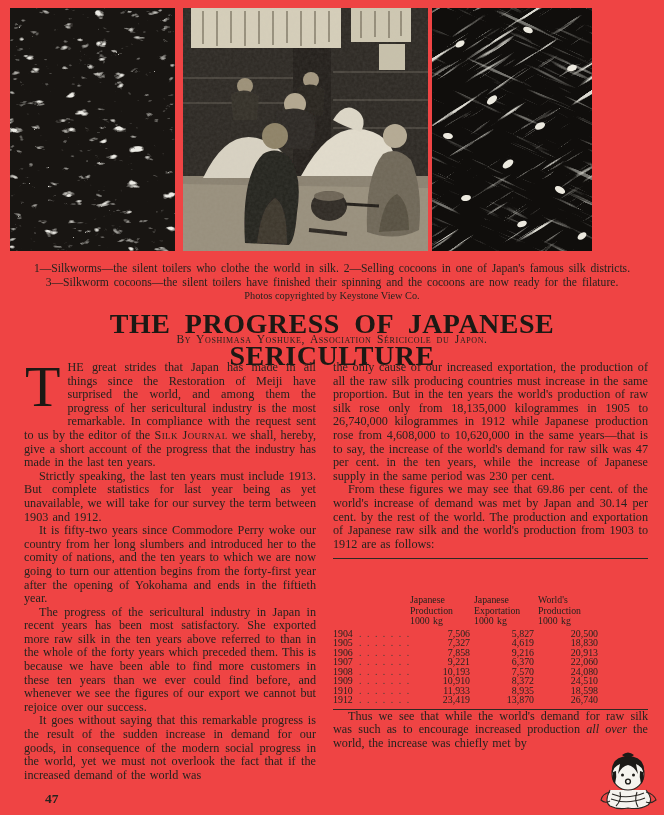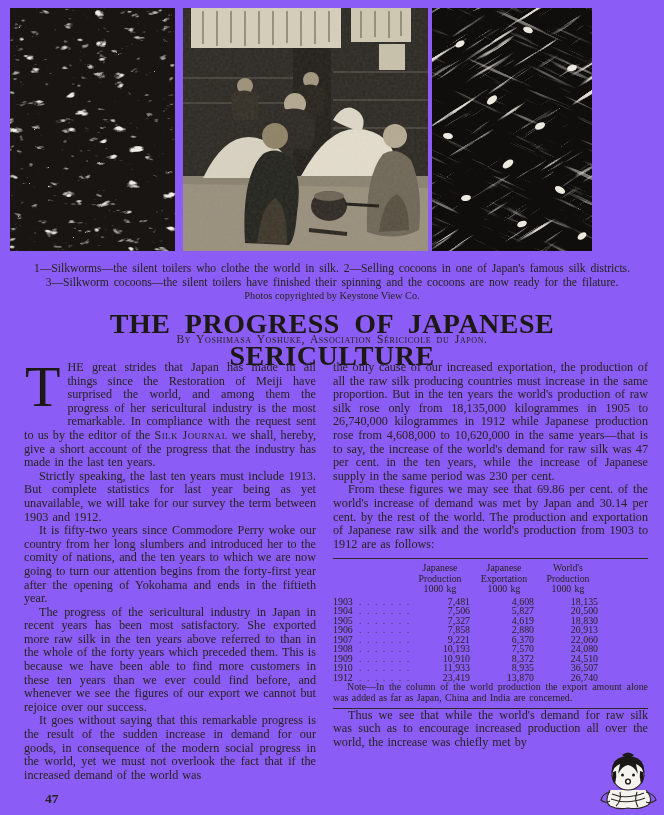--- a/index.html
+++ b/index.html
@@ -1,18 +1,18 @@
 <!DOCTYPE html>
 <html><head>
 <meta charset="utf-8">
 <style>
   html,body{margin:0;padding:0;background:#e8e6e0;}
   .page{
     position:relative;width:664px;height:815px;overflow:hidden;
-    background:#8b5cf6;color:#26231e;
+    background:#ef4444;color:#26231e;
     font-family:"Liberation Serif","DejaVu Serif",serif;
   }
   
   .photos{position:absolute;top:8px;left:0;width:664px;height:243px;}
   .photo{position:absolute;top:0;height:243px;background:#151310;}
   .photo svg{display:block;width:100%;height:100%;}
   .photo1{left:10px;width:165px;}
   .photo2{left:183px;width:245px;}
   .photo3{left:432px;width:160px;}
   
@@ -33,27 +33,27 @@
   .col{font-size:12.2px;line-height:13.6px;text-align:justify;word-spacing:1px;}
   .col-left{width:292px;}
   .col-right{width:315px;}
   .col p{margin:0;}
   .col p.ind{text-indent:15px;}
   .dropcap{
     float:left;font-size:58px;line-height:46px;height:52px;
     padding:3px 7px 0 1px;color:#1c1914;
   }
   .smallcaps{font-variant:small-caps;letter-spacing:.4px;}
-  .ital{}
+  .ital{font-style:italic;}
   
   .silk-table{margin-top:7px;}
   .rule{border:0;border-top:1.4px solid #2e2a24;margin:0;}
   .t-head{display:flex;margin-top:4px;font-size:9.8px;line-height:10.4px;}
   .t-headspacer{flex:1 1 auto;}
-  .t-hstack{text-align:center;}
+  .t-hstack{text-align:left;margin-top:32px;}
   .t-hstack.h1{flex:0 0 60px;}
   .t-hstack.h2{flex:0 0 60px;margin-left:4px;}
   .t-hstack.h3{flex:0 0 60px;margin-left:4px;}
   .t-rsp{flex:0 0 50px;}
   .t-body{margin-top:2px;}
   .t-row{display:flex;font-size:9.9px;line-height:9.5px;align-items:baseline;}
   .t-year{flex:0 0 26px;}
   .t-leader{flex:1 1 auto;overflow:hidden;white-space:nowrap;color:#45403a;}
   .t-leader::after{content:". . . . . . . . . . . . . . . . . . . . . . . . . . . . . . . . . . . .";letter-spacing:1px;}
   .t-val{text-align:right;}
@@ -245,48 +245,40 @@
           <div class="t-hstack h3">
             <div>World's</div>
             <div>Production</div>
             <div>1000 kg</div>
           </div>
           <div class="t-rsp"></div>
         </div>
 
         <div class="t-body">
           <div class="t-row">
-              <span class="t-year">1903</span>
-              <span class="t-leader"></span>
-              <span class="t-val v1">7,481</span>
-              <span class="t-val v2">4,608</span>
-              <span class="t-val v3">18,135</span>
-              <span class="t-rsp"></span>
-            </div>
-          <div class="t-row">
               <span class="t-year">1904</span>
               <span class="t-leader"></span>
               <span class="t-val v1">7,506</span>
               <span class="t-val v2">5,827</span>
               <span class="t-val v3">20,500</span>
               <span class="t-rsp"></span>
             </div>
           <div class="t-row">
               <span class="t-year">1905</span>
               <span class="t-leader"></span>
               <span class="t-val v1">7,327</span>
               <span class="t-val v2">4,619</span>
               <span class="t-val v3">18,830</span>
               <span class="t-rsp"></span>
             </div>
           <div class="t-row">
               <span class="t-year">1906</span>
               <span class="t-leader"></span>
               <span class="t-val v1">7,858</span>
-              <span class="t-val v2">2,880</span>
+              <span class="t-val v2">9,216</span>
               <span class="t-val v3">20,913</span>
               <span class="t-rsp"></span>
             </div>
           <div class="t-row">
               <span class="t-year">1907</span>
               <span class="t-leader"></span>
               <span class="t-val v1">9,221</span>
               <span class="t-val v2">6,370</span>
               <span class="t-val v3">22,060</span>
               <span class="t-rsp"></span>
@@ -305,34 +297,33 @@
               <span class="t-val v1">10,910</span>
               <span class="t-val v2">8,372</span>
               <span class="t-val v3">24,510</span>
               <span class="t-rsp"></span>
             </div>
           <div class="t-row">
               <span class="t-year">1910</span>
               <span class="t-leader"></span>
               <span class="t-val v1">11,933</span>
               <span class="t-val v2">8,935</span>
-              <span class="t-val v3">36,507</span>
+              <span class="t-val v3">18,598</span>
               <span class="t-rsp"></span>
             </div>
           <div class="t-row">
               <span class="t-year">1912</span>
               <span class="t-leader"></span>
               <span class="t-val v1">23,419</span>
               <span class="t-val v2">13,870</span>
               <span class="t-val v3">26,740</span>
               <span class="t-rsp"></span>
             </div>
         </div>
 
-        <p class="t-note">Note—In the column of the world production the export amount alone was added as far as Japan, China and India are concerned.</p>
         <hr class="rule bottom">
       </div>
 
       <p class="ind thus"><span>Thus we see that while the world's demand for raw silk was such as to encourage increased production </span><span class="ital">all over</span><span> the world, the increase was chiefly met by</span></p>
     </div>
   </div>
 
   <div class="page-number">47</div>
 
   <div class="doll">

